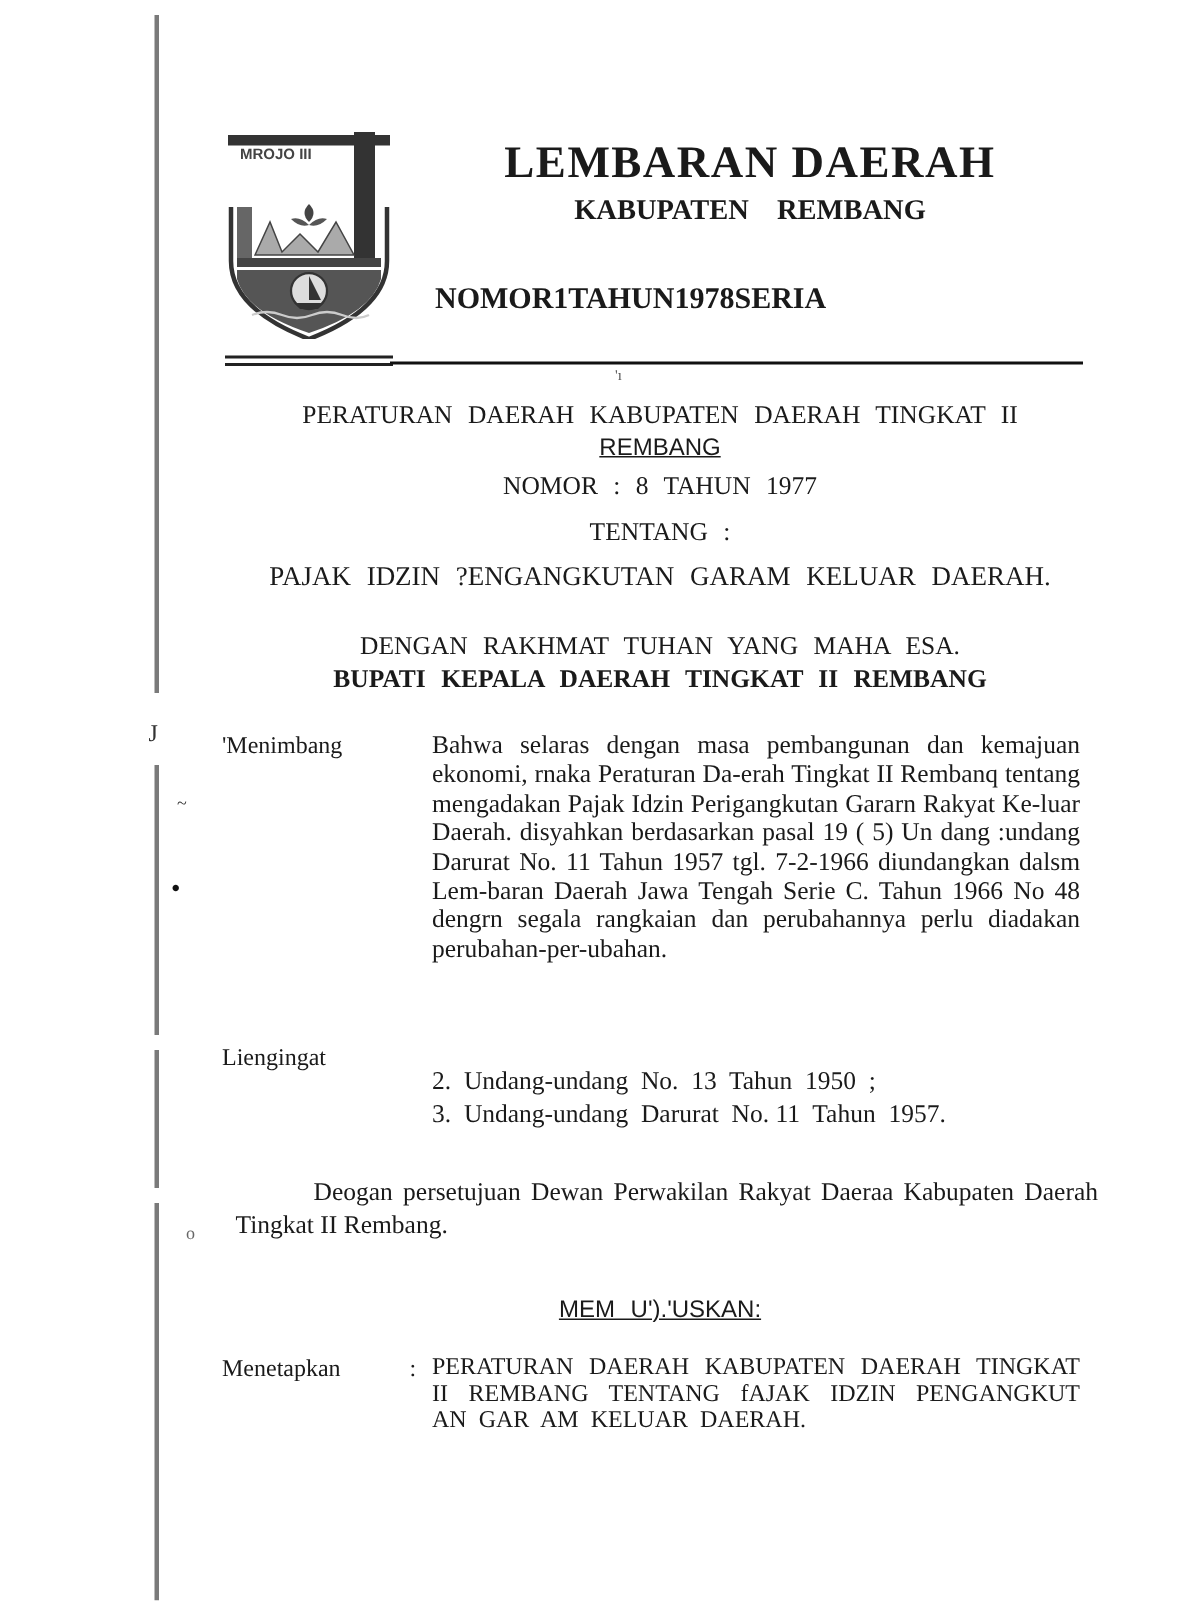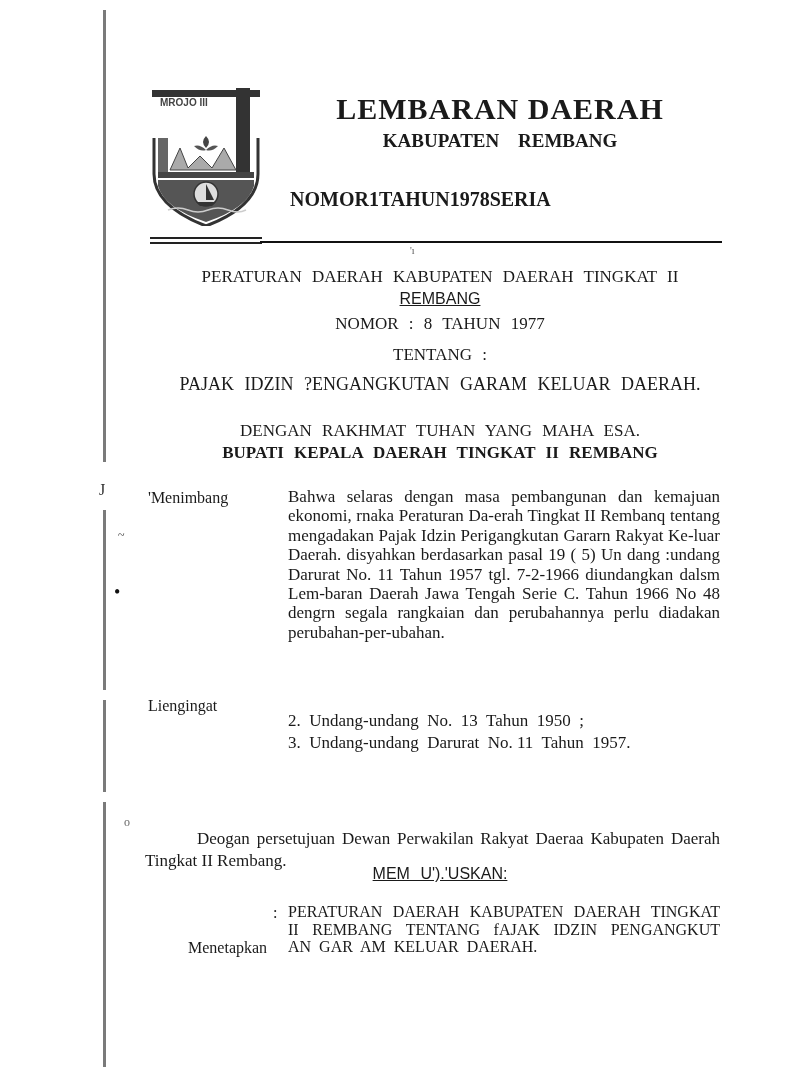--- a/index.html
+++ b/index.html
@@ -101,21 +101,21 @@
 
 <div class="abs label" style="top:489px;">'Menimbang</div>
 <div class="abs body-text" style="top:487px;">Bahwa selaras dengan masa pembangunan dan kemajuan ekonomi, rnaka Peraturan Da-erah Tingkat II Rembanq tentang mengadakan Pajak Idzin Perigangkutan Gararn Rakyat Ke-luar Daerah. disyahkan berdasarkan pasal 19 ( 5) Un dang :undang Darurat No. 11 Tahun 1957 tgl. 7-2-1966 diundangkan dalsm Lem-baran Daerah Jawa Tengah Serie C. Tahun 1966 No 48 dengrn segala rangkaian dan perubahannya perlu diadakan perubahan-per-ubahan.</div>
 
 <div class="abs label" style="top:697px;">Liengingat</div>
 <div class="abs list" style="top:710px;">
   <div>2.  Undang-undang  No.  13  Tahun  1950  ;</div>
   <div>3.  Undang-undang  Darurat  No. 11  Tahun  1957.</div>
 </div>
 
-<div class="abs para" style="top:828px;">
+<div class="abs para" style="top:784px;margin-left:12px;">
   <span class="indent"></span><span>Deogan persetujuan Dewan Perwakilan Rakyat Daeraa Kabupaten Daerah Tingkat II Rembang.</span>
 </div>
 
 <div class="abs center sans" style="top:865px;font-size:16px;">MEM U').'USKAN:</div>
 
-<div class="abs menetapkan-label" style="top:939px;margin-left:40px;">Menetapkan</div>
+<div class="abs menetapkan-label" style="top:904px;">Menetapkan</div>
 <div class="abs menetapkan-colon" style="top:904px;">:</div>
 <div class="abs menetapkan-text" style="top:903px;">PERATURAN DAERAH KABUPATEN DAERAH TINGKAT II REMBANG TENTANG fAJAK IDZIN PENGANGKUT AN GAR AM KELUAR DAERAH.</div>
 
 </body></html>

